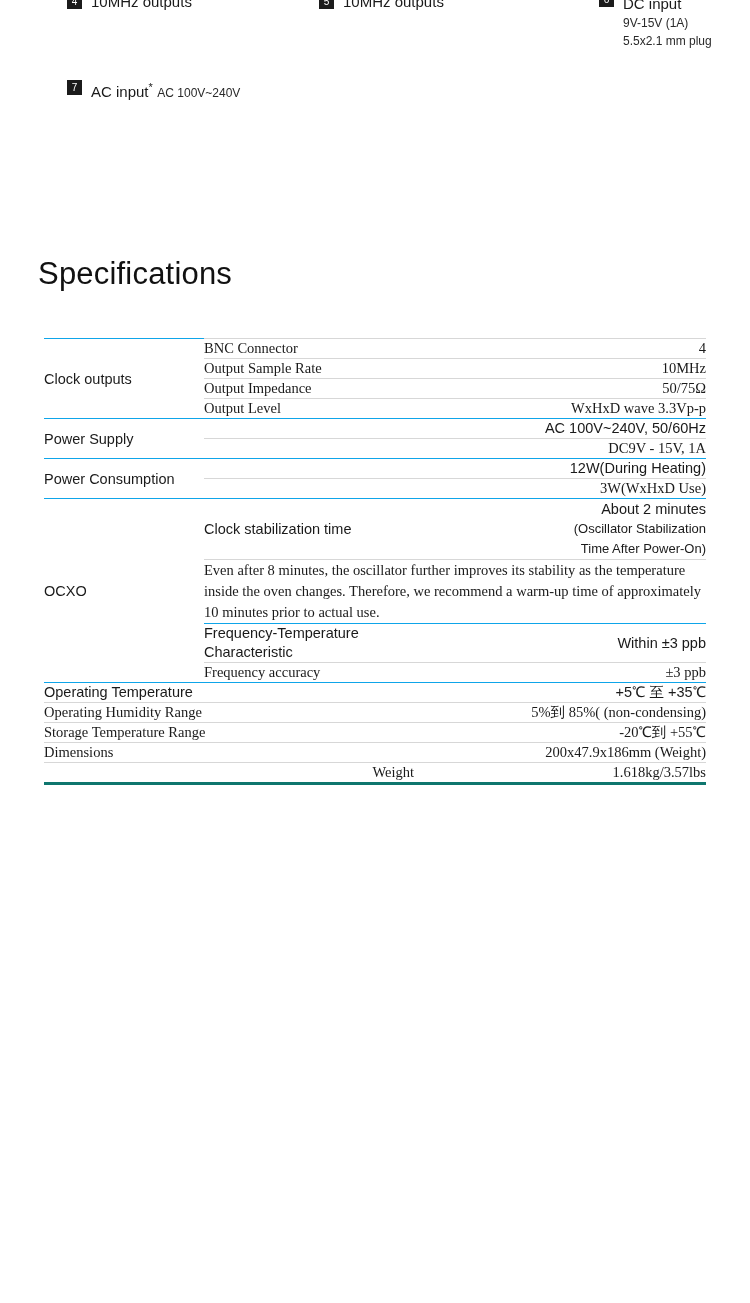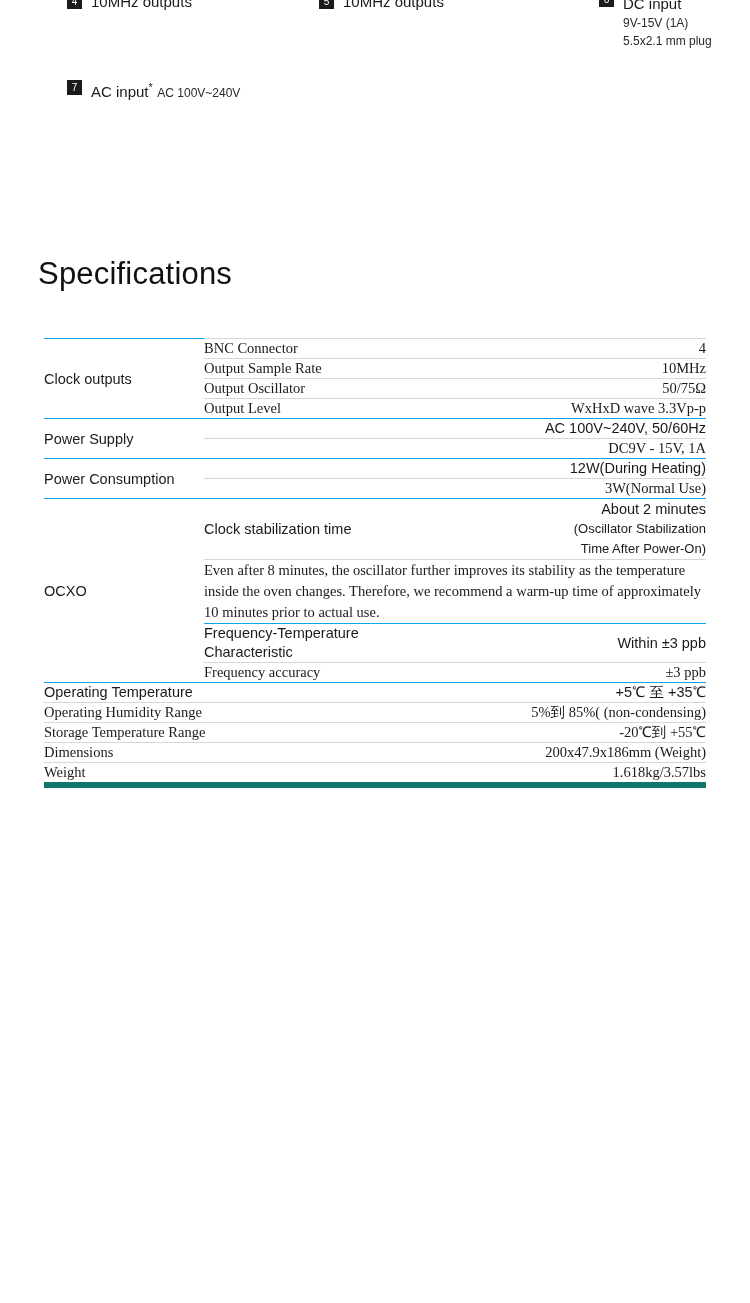--- a/index.html
+++ b/index.html
@@ -107,21 +107,21 @@
     padding-left: 2px;
     padding-right: 10px;
   }
   .val-cell {
     text-align: right;
     padding-right: 2px;
     white-space: nowrap;
   }
   .b-top-full { border-top: 1px solid #0ea5e9; }
   .b-top-part { border-top: 1px solid #d7d7d7; font-family: Liberation Serif, serif; }
-  .b-bot-full { border-bottom: 6px solid #0f766e; }
+  .b-bot-full { border-bottom: 3px solid #0f766e; text-align: right; }
 
   .group-label {
     vertical-align: middle;
     padding-left: 2px;
     white-space: nowrap;
   }
   .note-cell {
     padding: 10px 0 12px 0;
     line-height: 21px;
     font-size: 14.5px;
@@ -189,42 +189,42 @@
       <tr>
         <td class="label-cell group-label b-top-full" rowspan="4">Clock outputs</td>
         <td class="cell mid-cell b-top-part">BNC Connector</td>
         <td class="cell val-cell b-top-part">4</td>
       </tr>
       <tr>
         <td class="cell mid-cell b-top-part">Output Sample Rate</td>
         <td class="cell val-cell b-top-part">10MHz</td>
       </tr>
       <tr>
-        <td class="cell mid-cell b-top-part">Output Oscillator</td>
+        <td class="cell mid-cell b-top-part">Output Impedance</td>
         <td class="cell val-cell b-top-part">50/75Ω</td>
       </tr>
       <tr>
         <td class="cell mid-cell b-top-part">Output Level</td>
         <td class="cell val-cell b-top-part">WxHxD wave 3.3Vp-p</td>
       </tr>
 
       <tr>
         <td class="label-cell group-label b-top-full" rowspan="2">Power Supply</td>
         <td class="cell val-cell b-top-full" colspan="2">AC 100V~240V, 50/60Hz</td>
       </tr>
       <tr>
         <td class="cell val-cell b-top-part" colspan="2">DC9V - 15V, 1A</td>
       </tr>
 
       <tr>
         <td class="label-cell group-label b-top-full" rowspan="2">Power Consumption</td>
         <td class="cell val-cell b-top-full" colspan="2">12W(During Heating)</td>
       </tr>
       <tr>
-        <td class="cell val-cell b-top-part" colspan="2">3W(Normal Use)</td>
+        <td class="cell val-cell b-top-part" colspan="2">3W(WxHxD Use)</td>
       </tr>
 
       <tr>
         <td class="label-cell group-label b-top-full" rowspan="4">OCXO</td>
         <td class="cell mid-cell b-top-full">Clock stabilization time</td>
         <td class="cell val-cell two-line-right b-top-full">
           <div>About 2 minutes</div>
           <div class="sub-note">(Oscillator Stabilization</div>
           <div class="sub-note">Time After Power-On)</div>
         </td>

